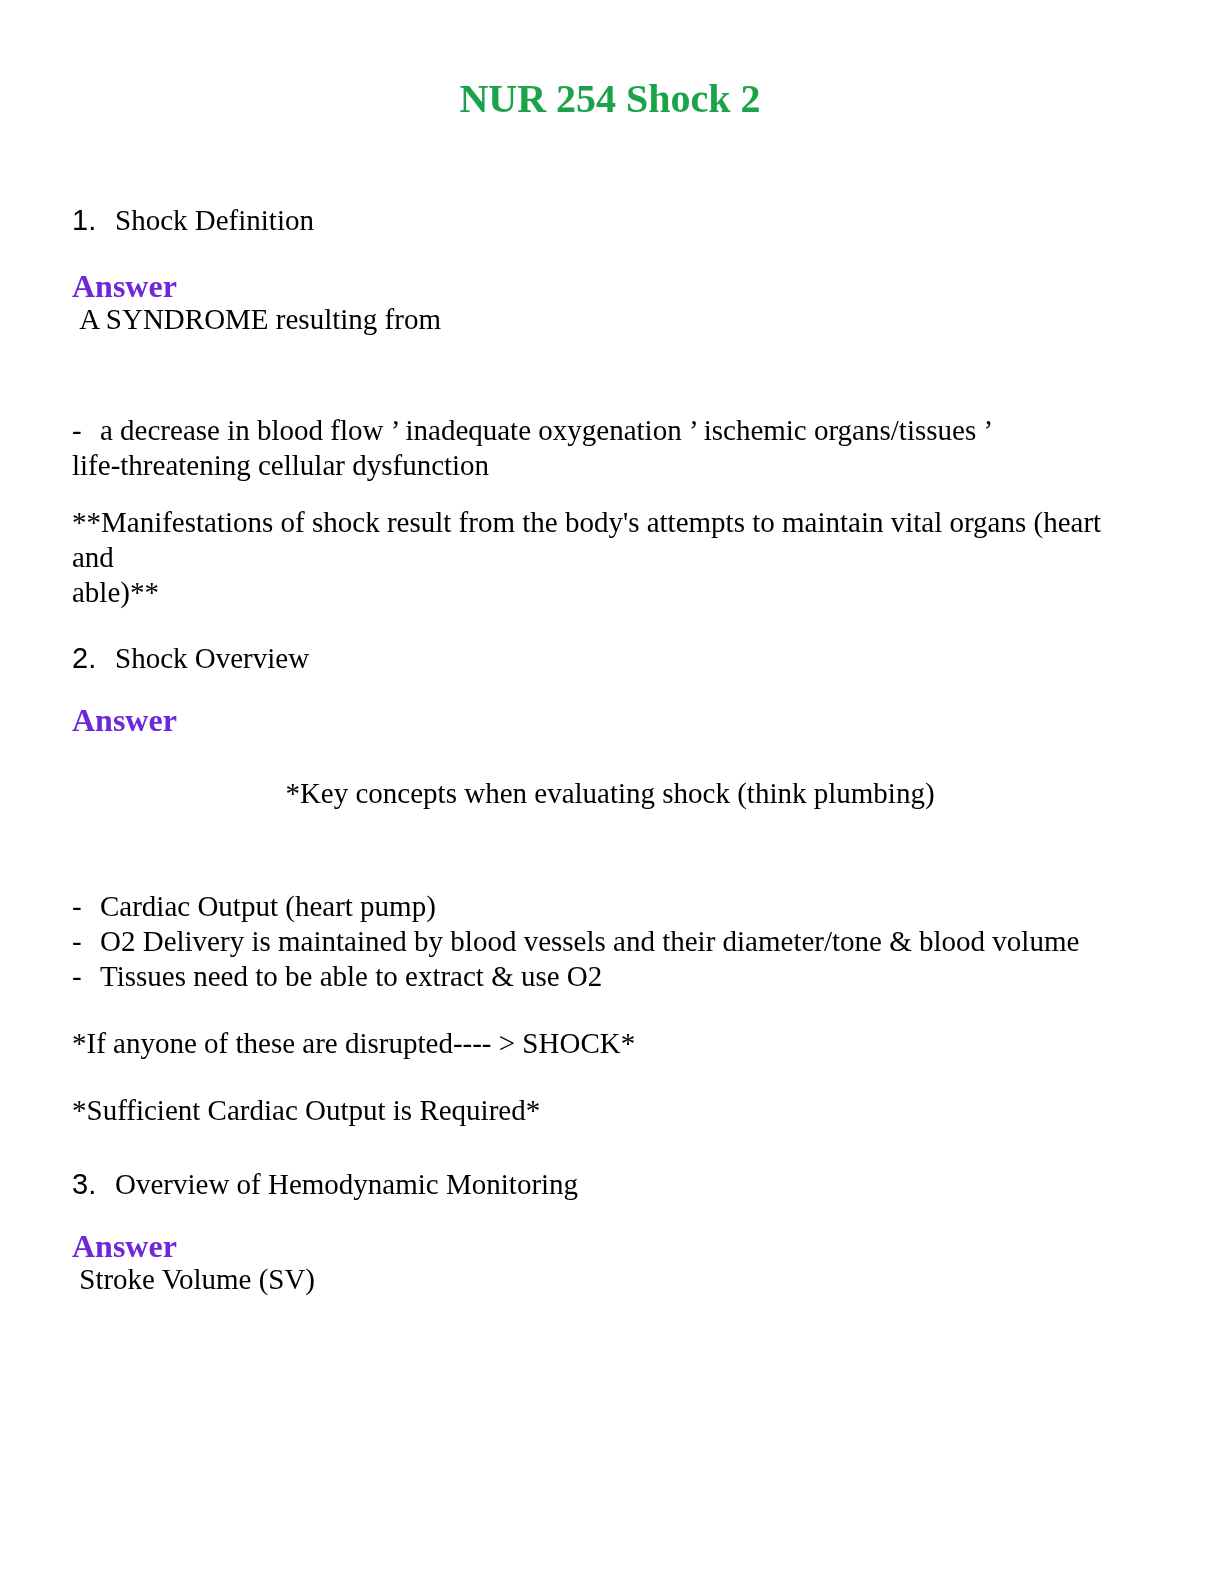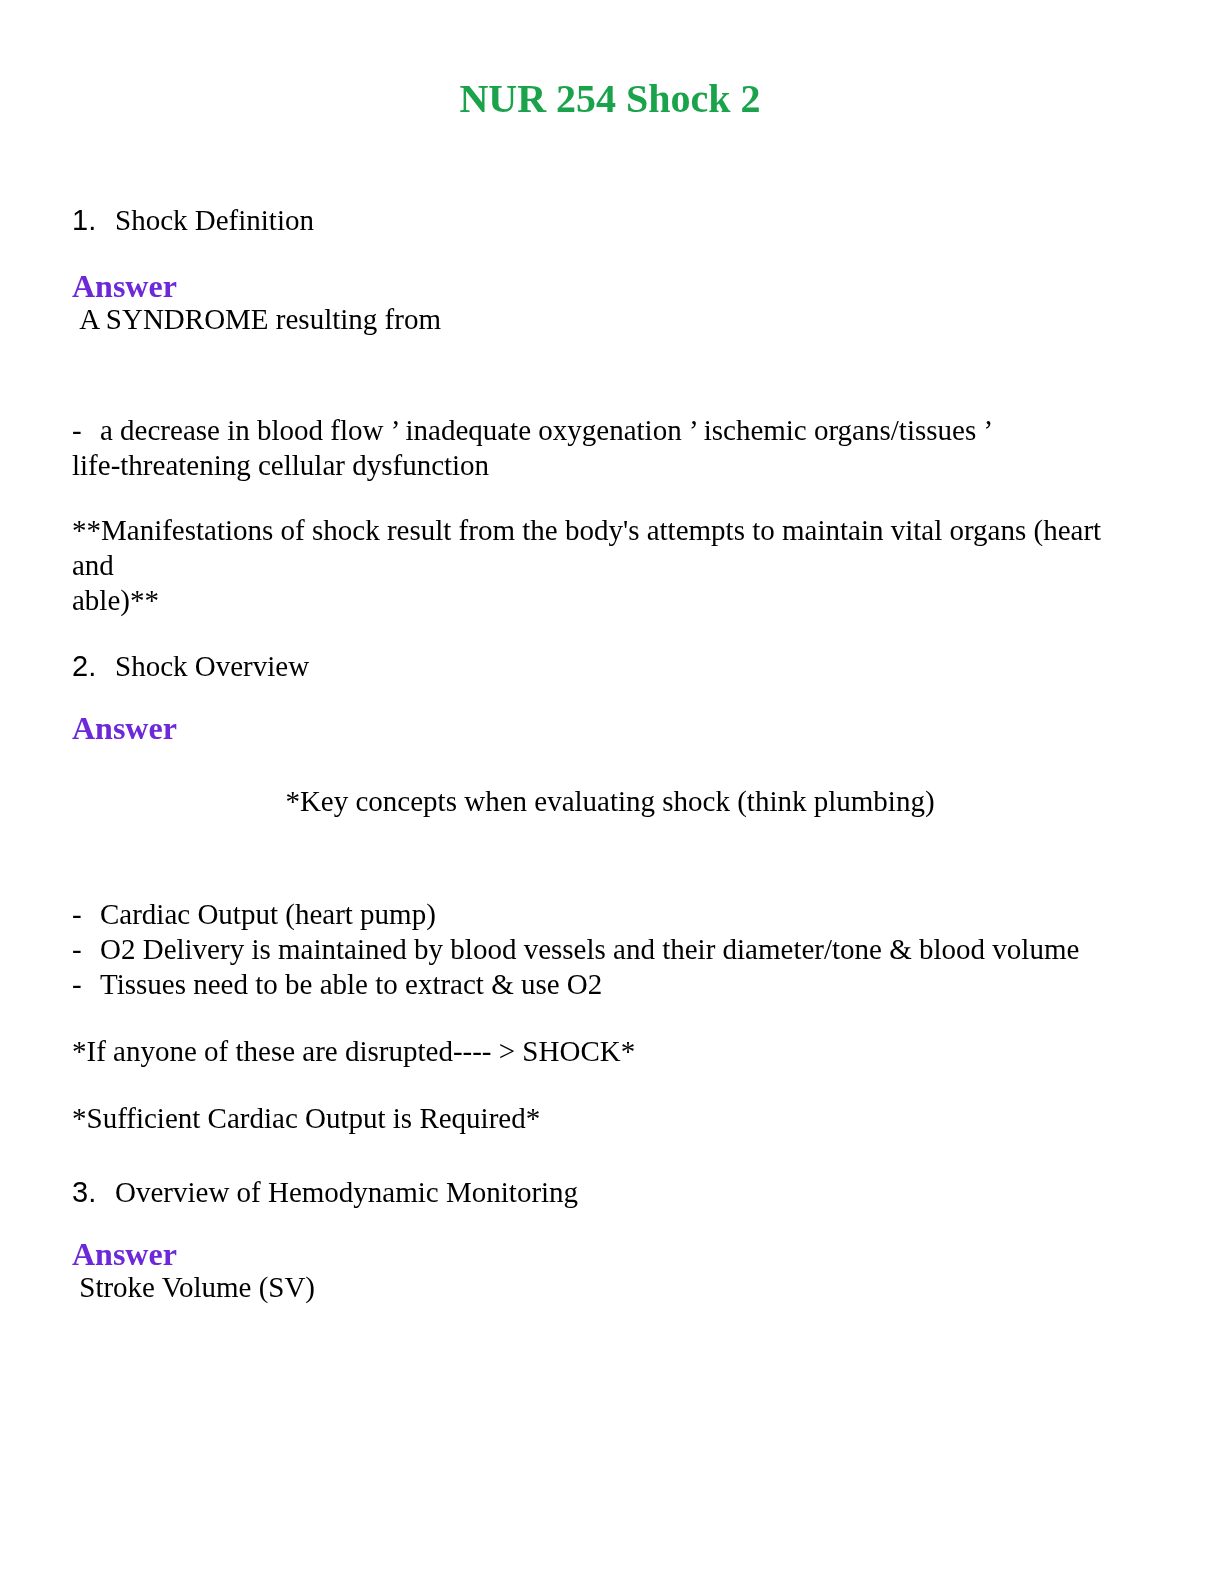--- a/index.html
+++ b/index.html
@@ -59,21 +59,21 @@
   }
   .dash {
     min-width: 28px;
     display: inline-block;
   }
   
   .mt-q1 { margin-top: 72px; }
   .mt-ans { margin-top: 32px; }
   .mt-tight { }
   .mt-blank-lg { margin-top: 76px; }
-  .mt-block { margin-top: 30px; }
+  .mt-block { margin-top: 22px; }
   .mt-q2 { margin-top: 30px; }
   .mt-ans2 { margin-top: 28px; }
   .mt-key { margin-top: 40px; text-align: center; }
   .mt-bullets { margin-top: 78px; }
   .mt-shock { margin-top: 32px; }
   .mt-suff { margin-top: 32px; }
   .mt-q3 { margin-top: 38px; }
   .mt-ans3 { margin-top: 28px; }
 </style>
 </head>

